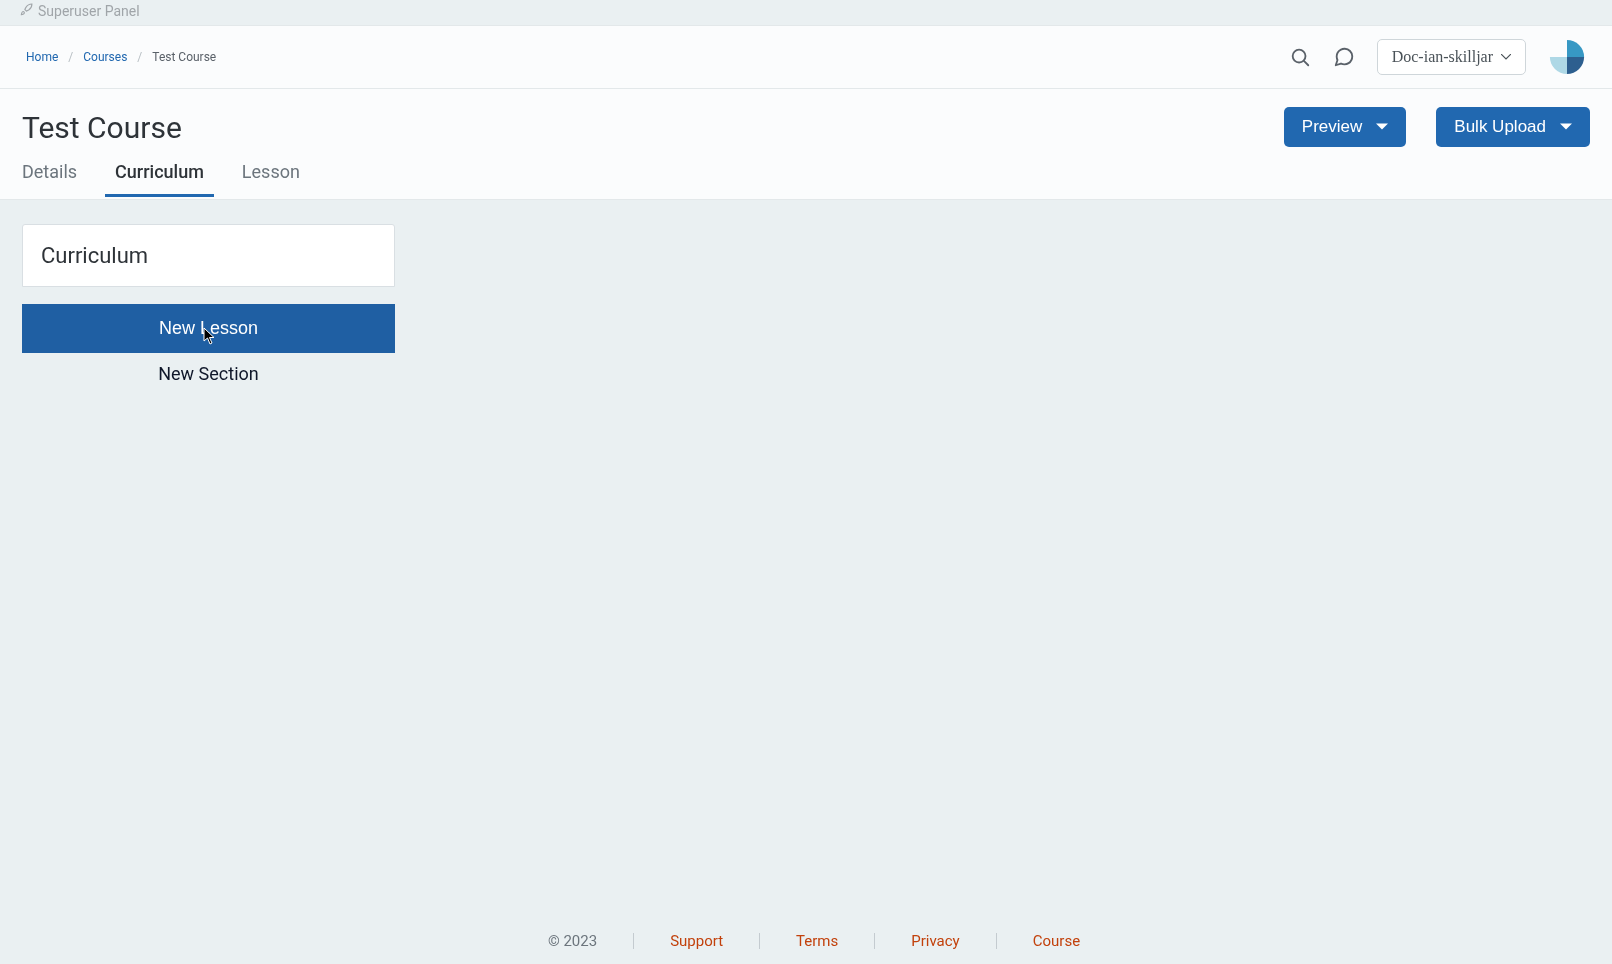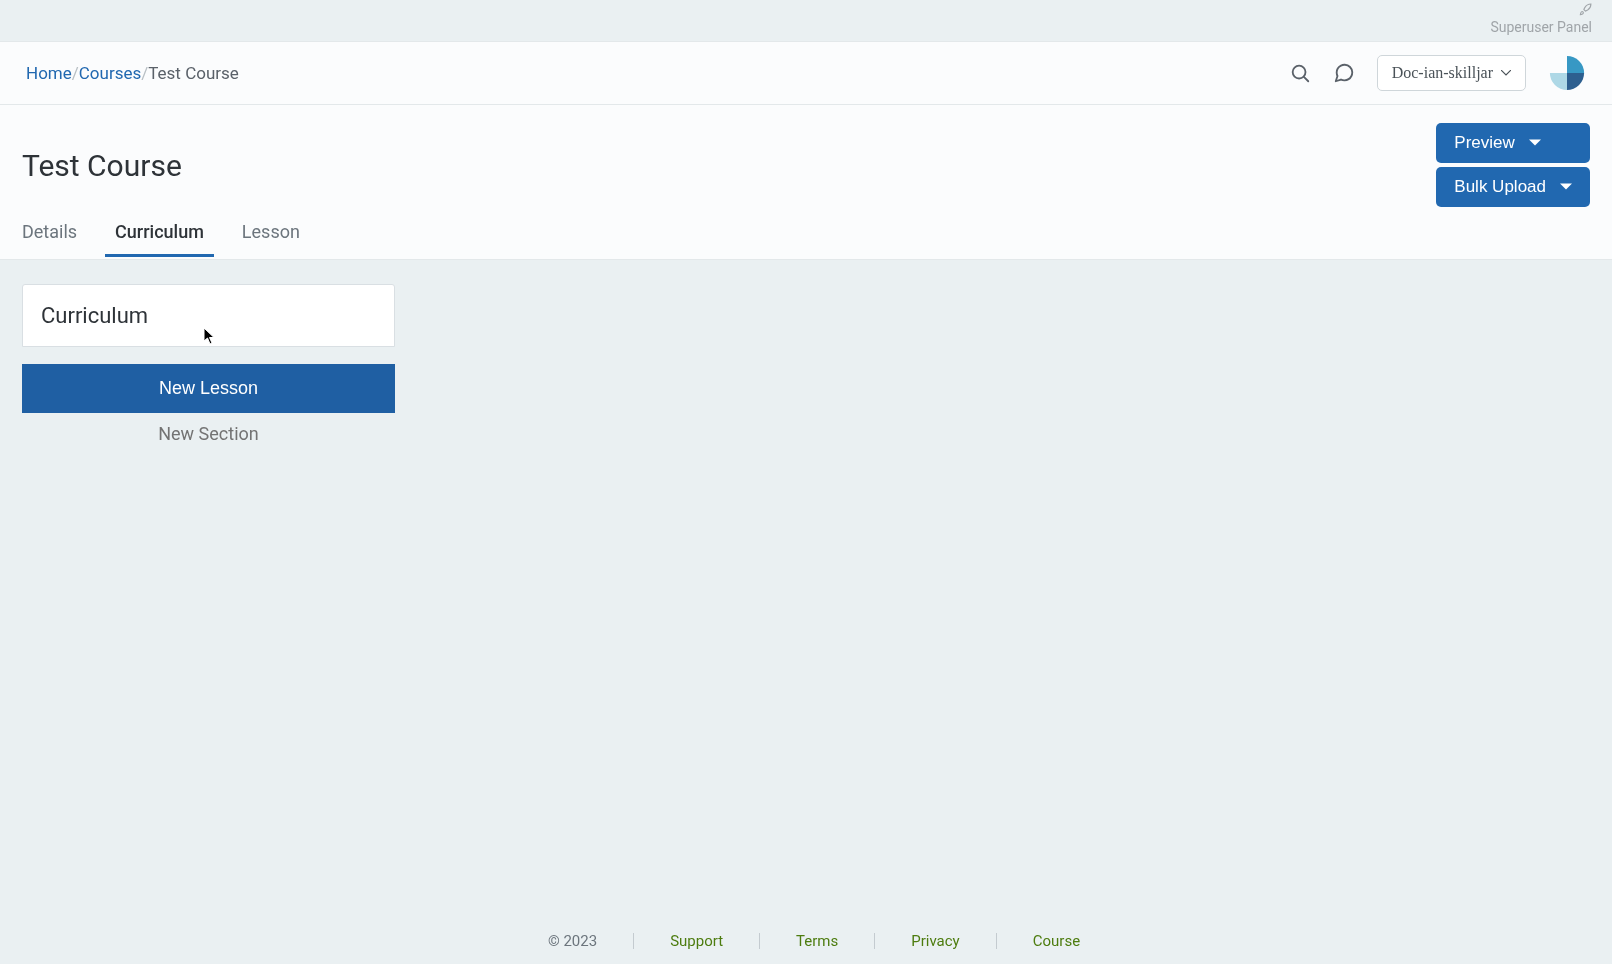--- a/index.html
+++ b/index.html
@@ -14,42 +14,43 @@
       height: 964px;
       overflow: hidden;
       position: relative;
     }
     .superuser-bar {
       background: #eaf0f2;
       padding: 3px 20px 6px 20px;
       font-size: 14px;
       color: #a0a5a9;
       display: flex;
-      align-items: flex-end;
-      flex-direction: column;
+      align-items: flex-start;
+      gap: 5px;
     }
     .superuser-bar svg {
       width: 13px;
       height: 13px;
     }
     .top-nav {
       background: #fbfcfd;
       border-bottom: 1px solid #e3e8ea;
       border-top: 1px solid #e3e8ea;
       display: flex;
       align-items: center;
       justify-content: space-between;
       padding: 12px 26px;
       height: 64px;
     }
     .breadcrumb {
       display: flex;
       align-items: center;
-      font-size: 17px;
+      font-size: 12px;
       color: #6c757d;
+      gap: 10px;
     }
     .breadcrumb a {
       color: #2168b0;
       text-decoration: none;
       cursor: pointer;
     }
     .breadcrumb .sep {
       color: #b8bfc4;
     }
     .breadcrumb .current {
@@ -102,22 +103,21 @@
       align-items: center;
       margin-bottom: 14px;
     }
     .page-title {
       font-size: 30px;
       font-weight: 400;
       color: #2e3338;
     }
     .header-actions {
       display: flex;
-      gap: 4px;
-      flex-direction: column;
+      gap: 30px;
     }
     .btn-primary {
       background: #2168b0;
       color: #fff;
       border: none;
       border-radius: 5px;
       padding: 10px 18px;
       font-size: 17px;
       display: flex;
       align-items: center;
@@ -173,21 +173,21 @@
       border: none;
       width: 100%;
       padding: 14px 0;
       font-size: 18px;
       cursor: pointer;
       margin-top: 17px;
     }
     .new-section-link {
       display: block;
       text-align: center;
-      color: #737373;
+      color: #0f172a;
       font-size: 18px;
       padding: 10px 0;
       cursor: pointer;
       text-decoration: none;
     }
     .footer {
       position: absolute;
       bottom: 14px;
       left: 0;
       right: 0;
@@ -198,21 +198,21 @@
       font-size: 15px;
       color: #6c757d;
       margin-left: 16px;
     }
     .footer .divider {
       width: 1px;
       height: 16px;
       background: #c4cbd0;
     }
     .footer a {
-      color: #4d7c0f;
+      color: #c2410c;
       text-decoration: none;
       cursor: pointer;
     }
     .cursor {
       position: absolute;
       left: 203px;
       top: 327px;
       width: 14px;
       height: 18px;
       pointer-events: none;

